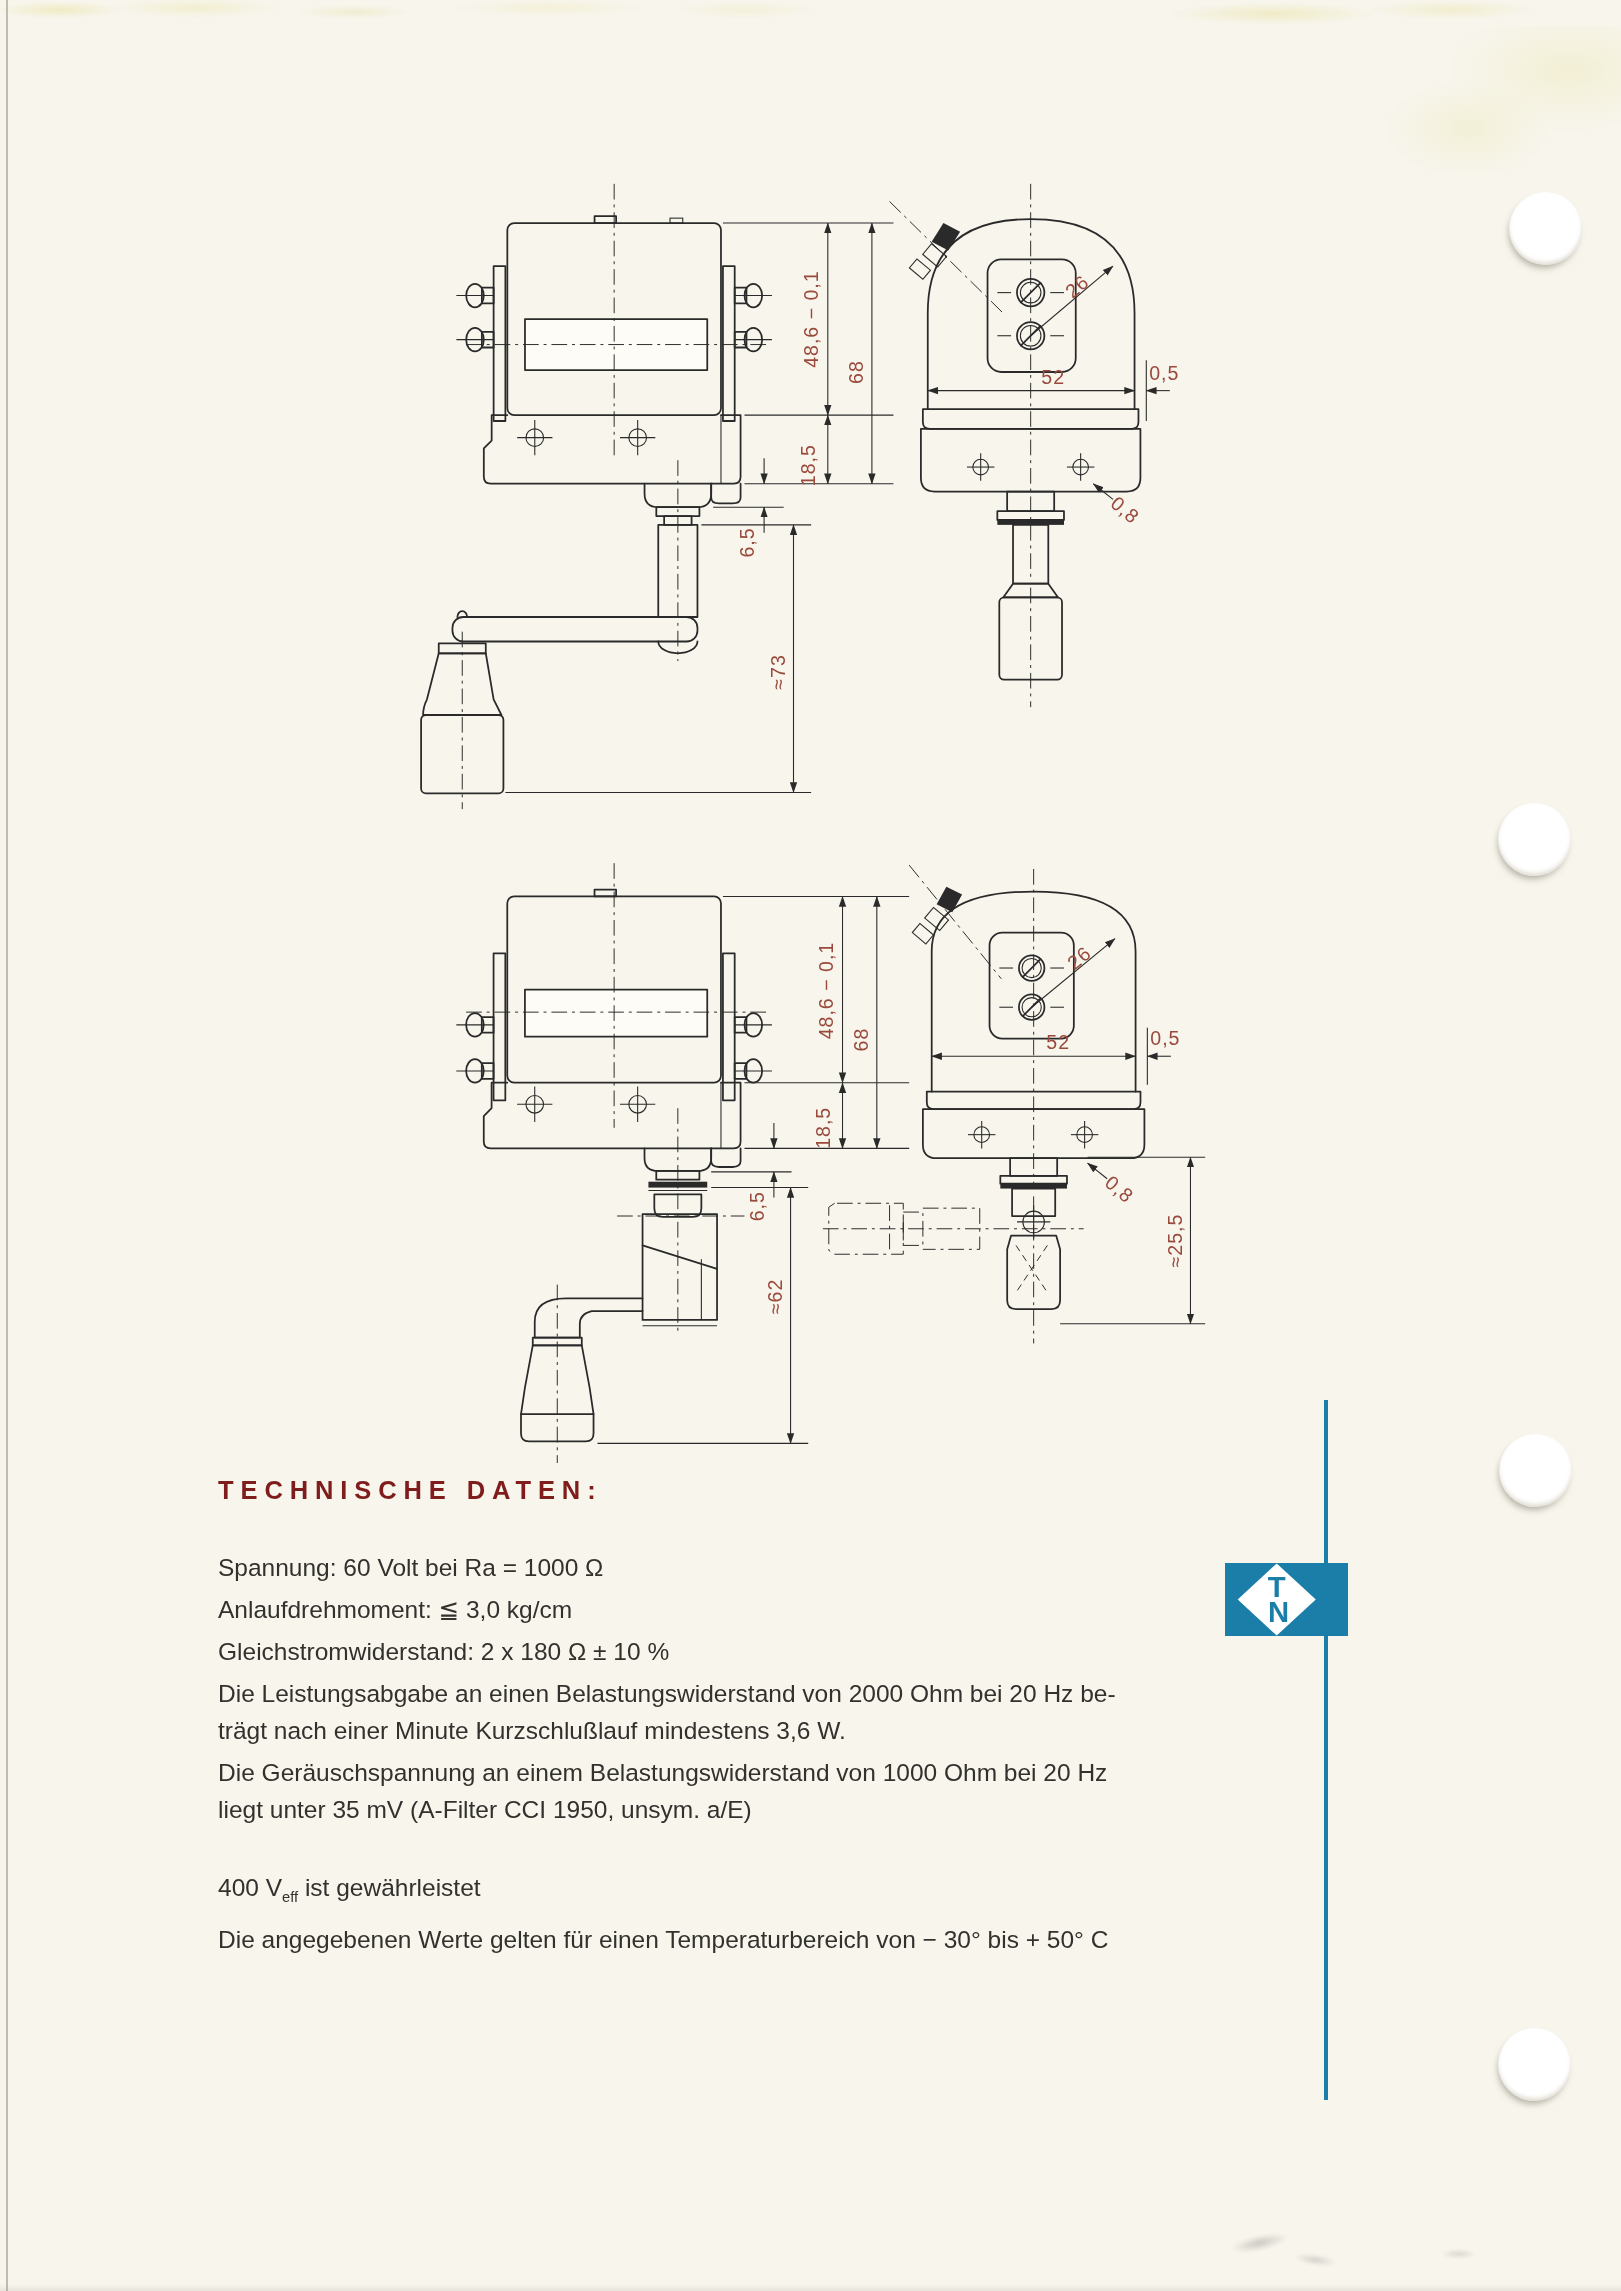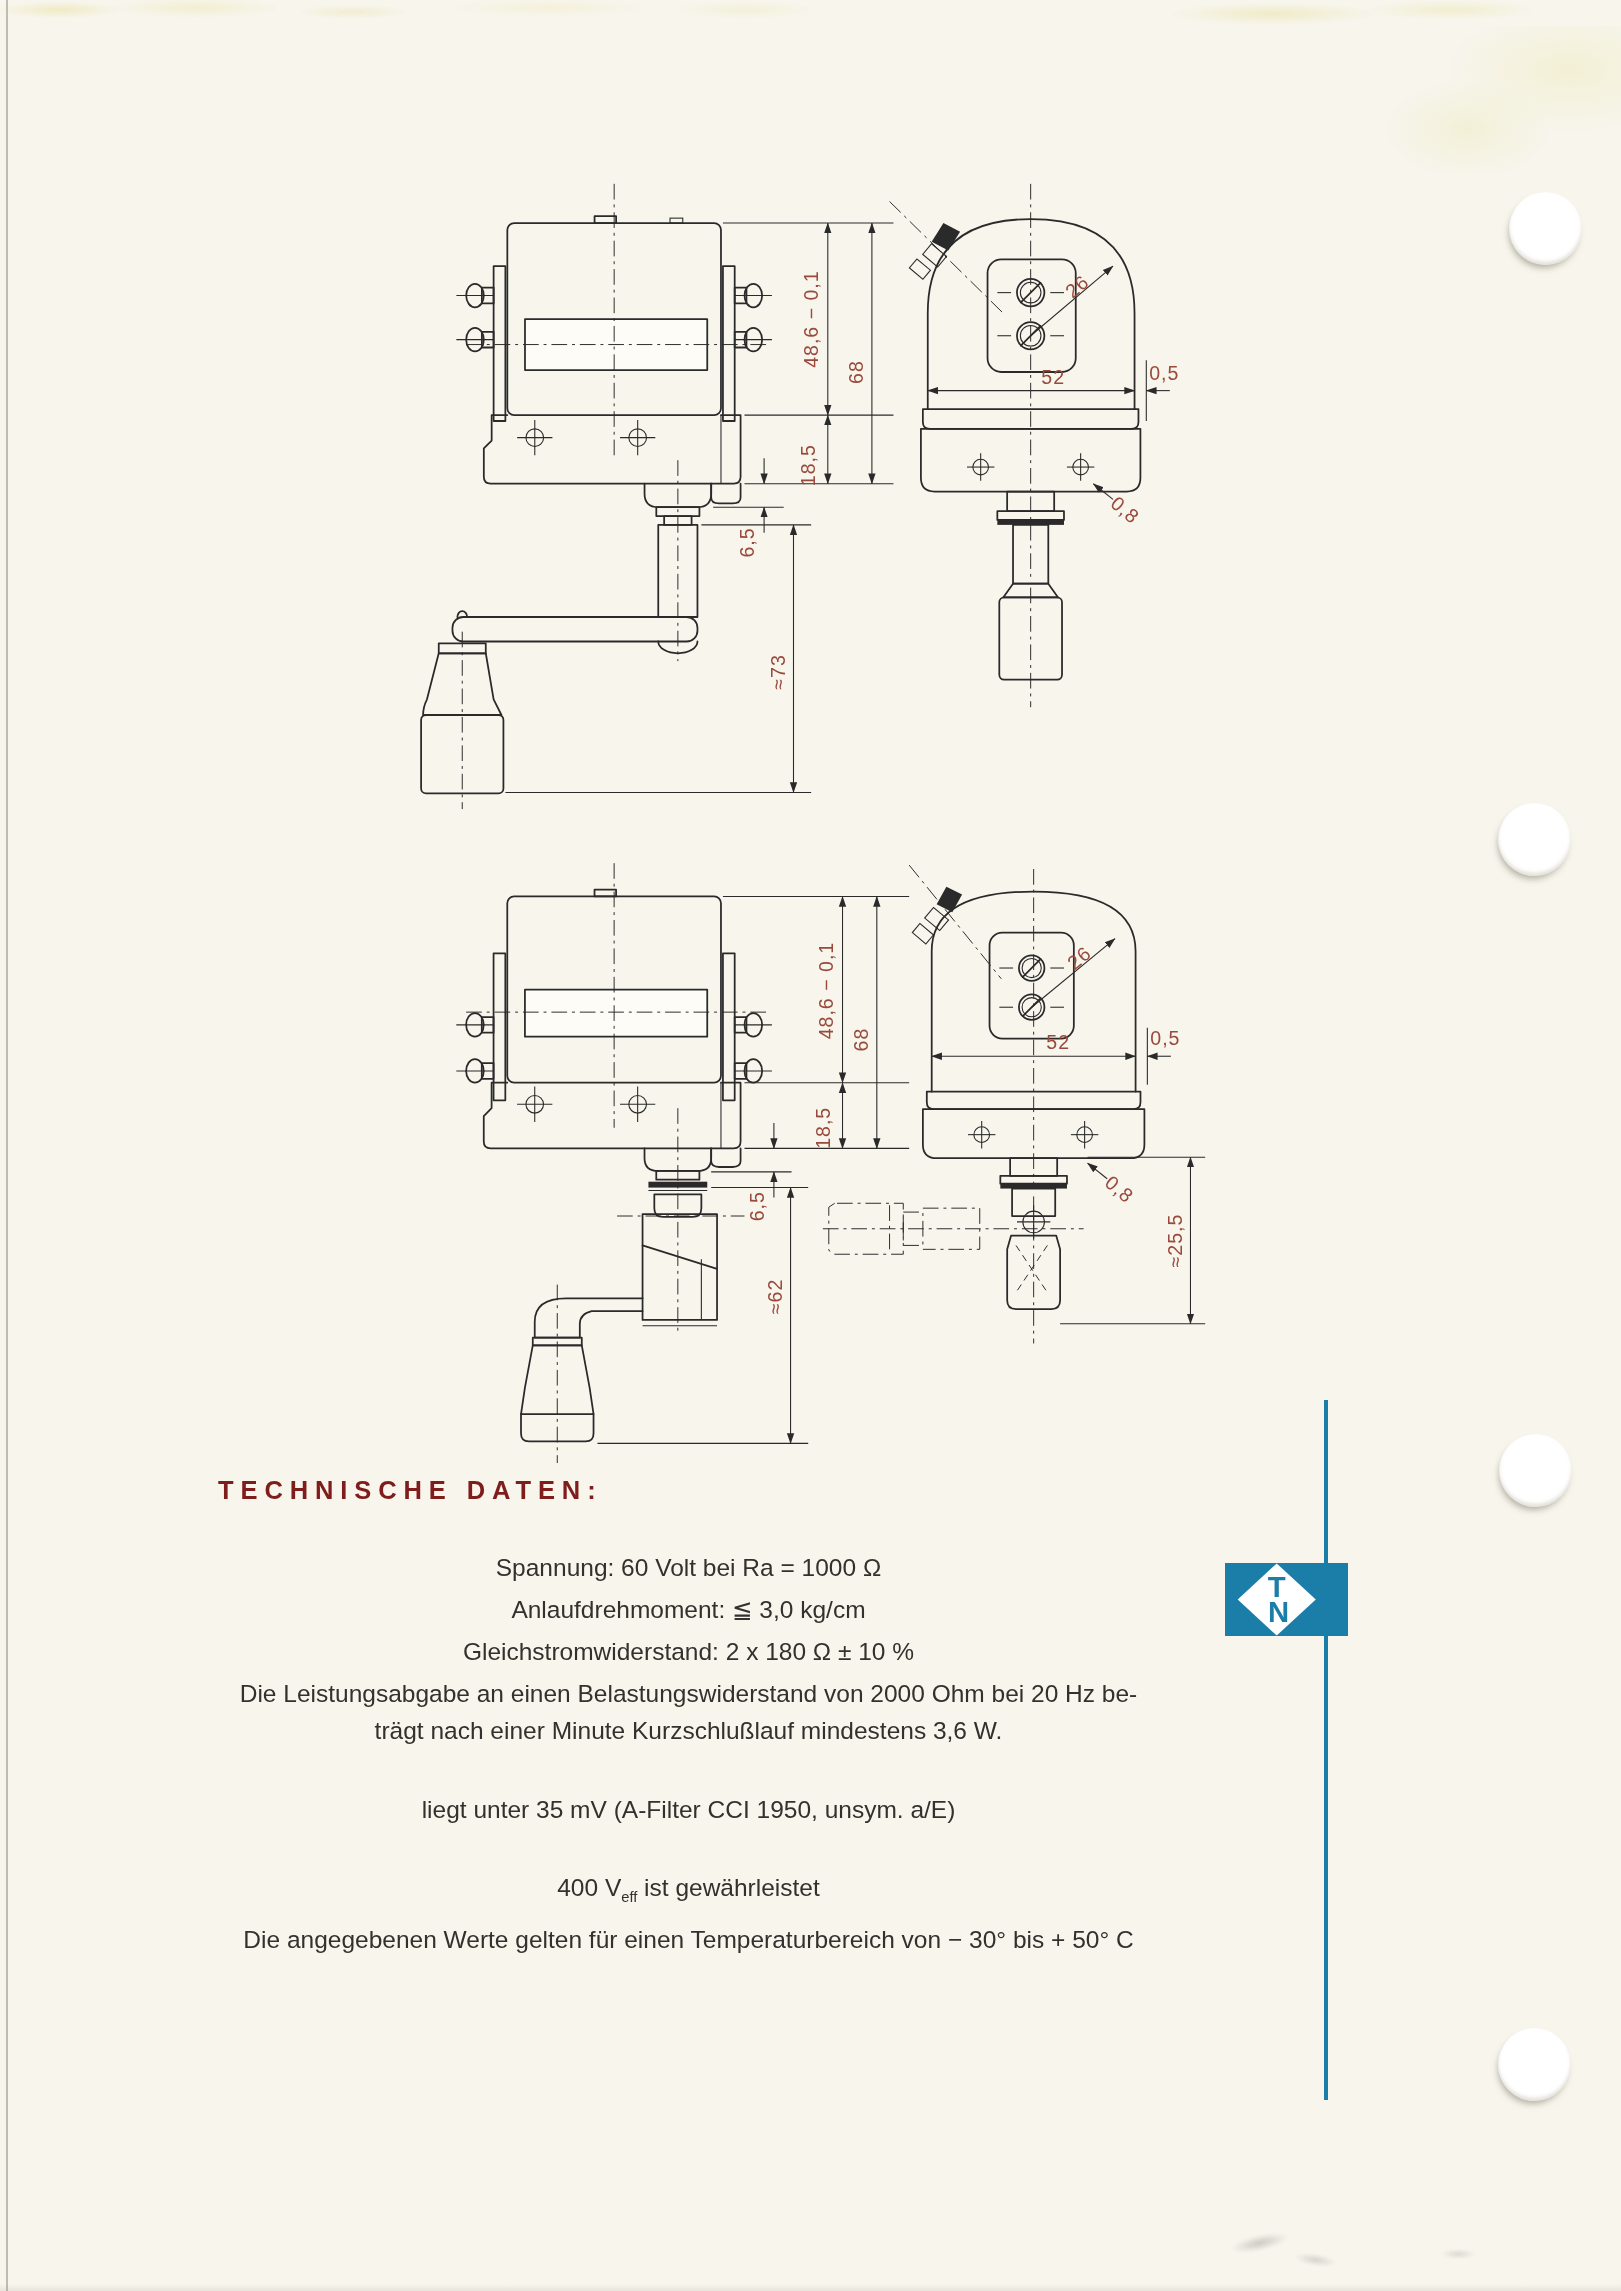--- a/index.html
+++ b/index.html
@@ -31,21 +31,21 @@
   .cl{stroke:#2a2a2a;stroke-width:1;fill:none;stroke-dasharray:16 5 3 5;}
   .dash{stroke:#2a2a2a;stroke-width:1;fill:none;stroke-dasharray:7 5;}
   .dim{stroke:#2a2a2a;stroke-width:1.1;fill:none;}
   .dlab{fill:#9a4a3c;font-size:20px;letter-spacing:1px;font-family:"Liberation Sans",sans-serif;}
   .fillink{fill:#2a2a2a;stroke:none;}
   .whitebox{fill:#fdfcf7;}
   
   .heading{position:absolute;left:218px;top:1476px;font-size:25.5px;font-weight:bold;
            letter-spacing:6.9px;color:#7f1d1d;}
   .specs{position:absolute;left:218px;top:1549px;width:941px;color:#33312e;font-size:24.5px;
-         line-height:37px;text-align:center;}
+         line-height:37px;}
   .specs p{margin:0 0 4.9px 0;}
   .specs .l{white-space:nowrap;}
   sub{font-size:.6em;}
 </style>
 </head>
 <body>
 
 <div id="page">
 
   <div class="topstain"></div>
@@ -348,21 +348,21 @@
   <div class="heading">TECHNISCHE DATEN:</div>
 
   <div class="specs">
     <p><span class="l">Spannung: 60 Volt bei Ra = 1000 Ω</span></p>
     <p><span class="l">Anlaufdrehmoment: ≦ 3,0 kg/cm</span></p>
     <p><span class="l">Gleichstromwiderstand: 2 x 180 Ω ± 10 %</span></p>
     <p>
       <span class="l">Die Leistungsabgabe an einen Belastungswiderstand von 2000 Ohm bei 20 Hz be-</span><br><span class="l">trägt nach einer Minute Kurzschlußlauf mindestens 3,6 W.</span>
     </p>
     <p>
-      <br><span class="l">liegt unter 35 mV (A-Filter CCI 1950, unsym. a/E)</span>
+      <span class="l">Die Geräuschspannung an einem Belastungswiderstand von 1000 Ohm bei 20 Hz</span><br><span class="l">liegt unter 35 mV (A-Filter CCI 1950, unsym. a/E)</span>
     </p>
     <p>
       <br>
       <span class="l"><span>400 V</span><sub>eff</sub><span> ist gewährleistet</span></span>
     </p>
     <p><span class="l">Die angegebenen Werte gelten für einen Temperaturbereich von − 30° bis + 50° C</span></p>
   </div>
 
   <div class="accent-rule" style="left:1324px;top:1400px;height:700px;"></div>
 

